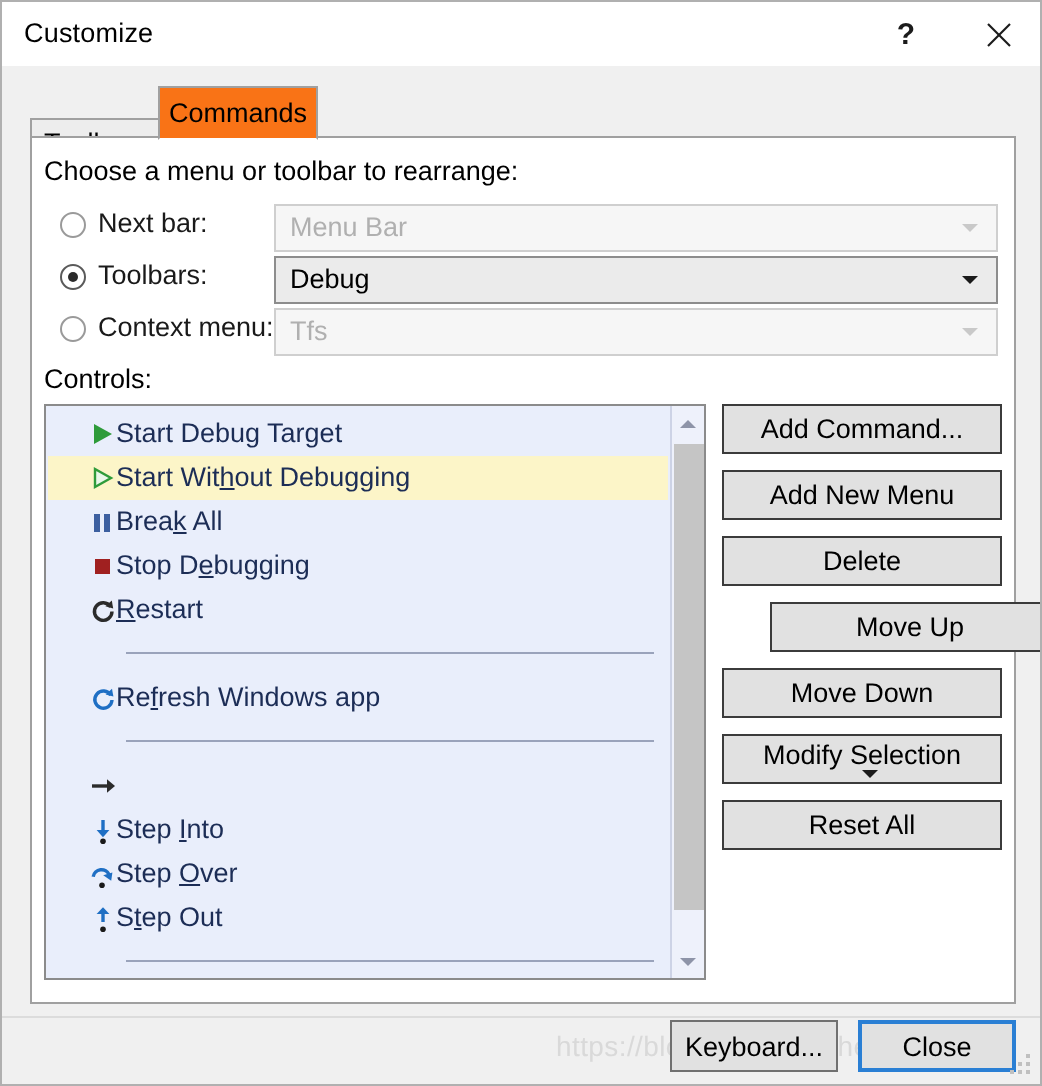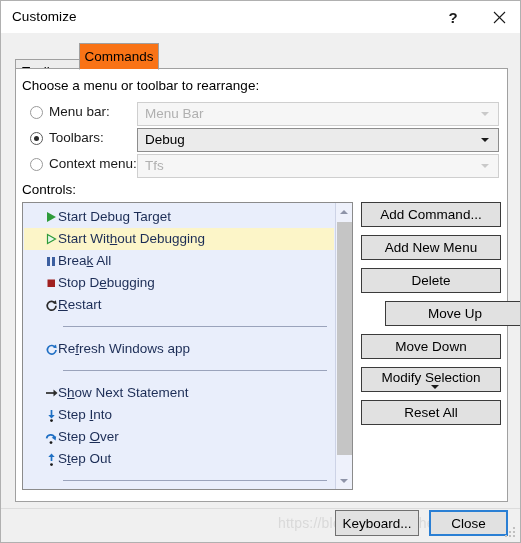--- a/index.html
+++ b/index.html
@@ -246,21 +246,21 @@
       <span>Commands</span>
     </div>
   </div>
 
   <div id="panel">
 
     <div id="lbl-choose">Choose a menu or toolbar to rearrange:</div>
 
     <div class="radio-row" id="row-menubar">
       <span class="radio"></span>
-      <span class="radio-label">Menu bar:</span>
+      <span class="radio-label">Next bar:</span>
       <div class="combo">
         <span class="combo-text">Menu Bar</span>
         <span class="chev"></span>
       </div>
     </div>
 
     <div class="radio-row" id="row-toolbar">
       <span class="radio on"></span>
       <span class="radio-label">Toolbars:</span>
       <div class="combo enabled">
@@ -349,21 +349,20 @@
           <div class="separator" style="top: 167px;"></div>
           <div class="cmd-item" style="top: 179px;">
             <span class="cmd-icon">
               <span style="display: inline-flex;">
                 <svg width="13" height="12" viewBox="0 0 13 12">
                   <line x1="1" y1="6" x2="9.5" y2="6" stroke="#2b2b2b" stroke-width="1.7"></line>
                   <polygon points="8.5,2.6 12.5,6 8.5,9.4" fill="#2b2b2b"></polygon>
                 </svg>
               </span>
             </span>
-            <span class="cmd-label">S<u>h</u>ow Next Statement</span>
           </div>
           <div class="cmd-item" style="top: 201px;">
             <span class="cmd-icon">
               <span style="display: inline-flex;">
                 <svg width="11" height="13" viewBox="0 0 11 13">
                   <line x1="5.5" y1="1" x2="5.5" y2="7" stroke="#1f6fc4" stroke-width="1.7"></line>
                   <polygon points="2.3,6 8.7,6 5.5,9.6" fill="#1f6fc4"></polygon>
                   <circle cx="5.5" cy="11.6" r="1.4" fill="#1a1a1a"></circle>
                 </svg>
               </span>

